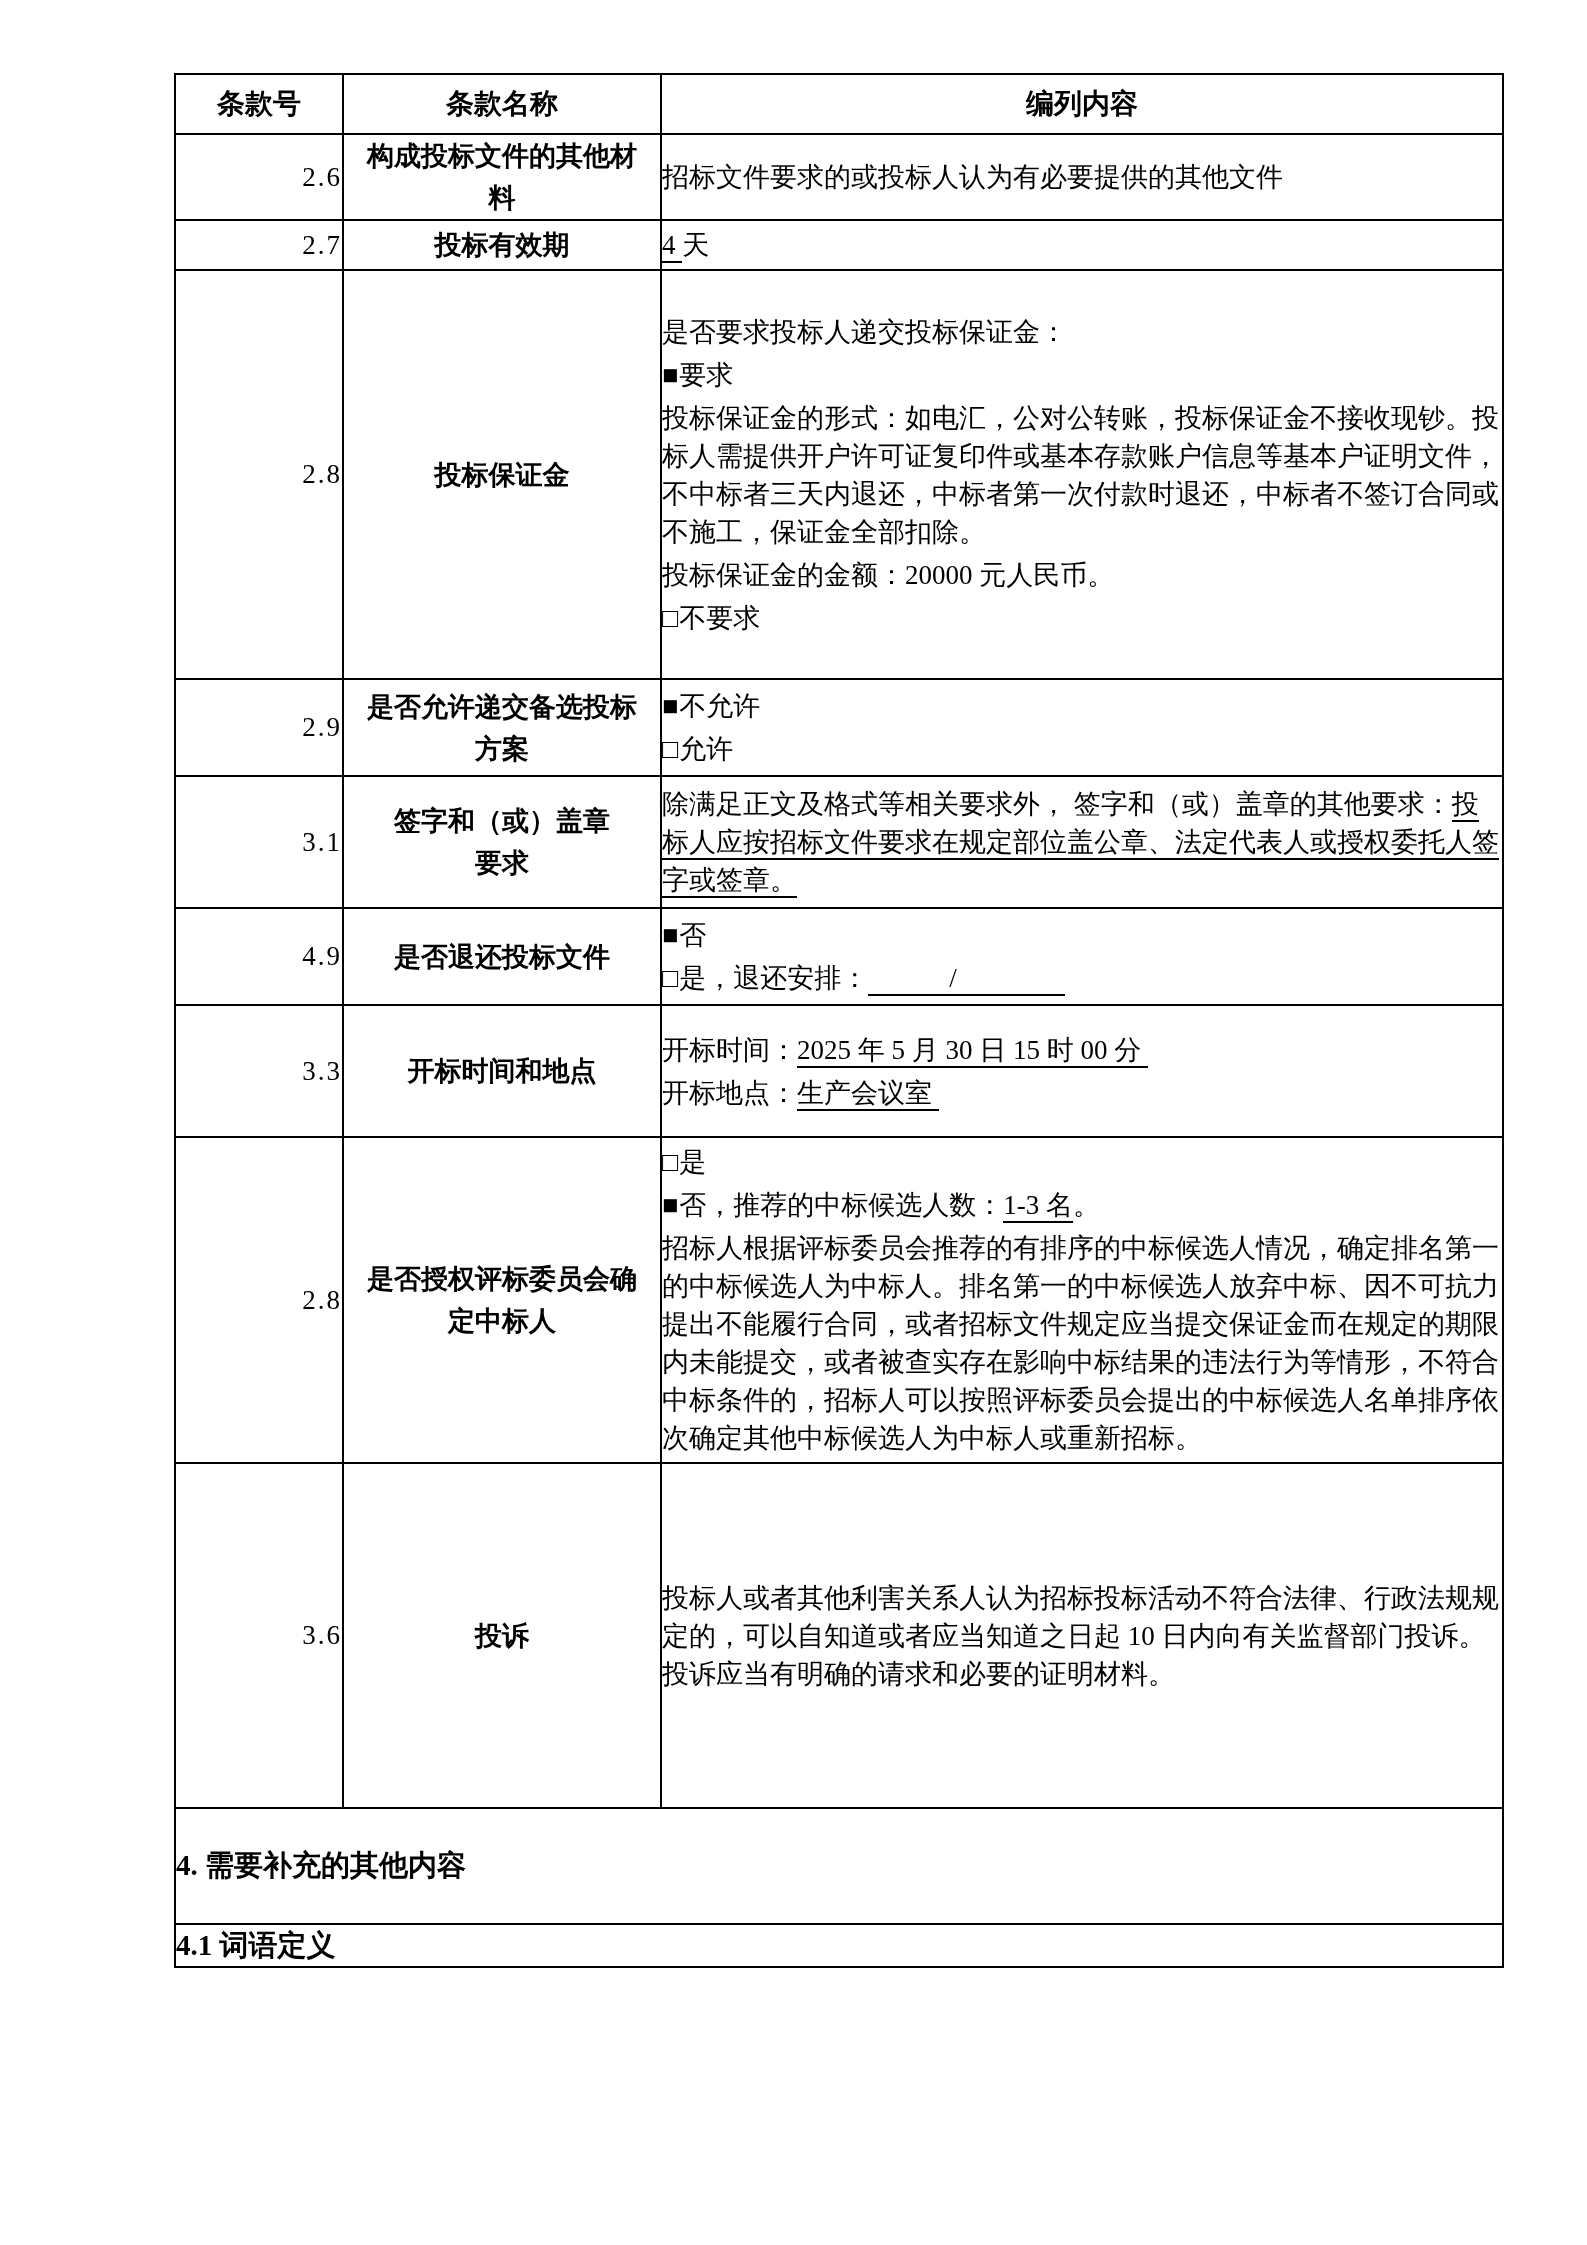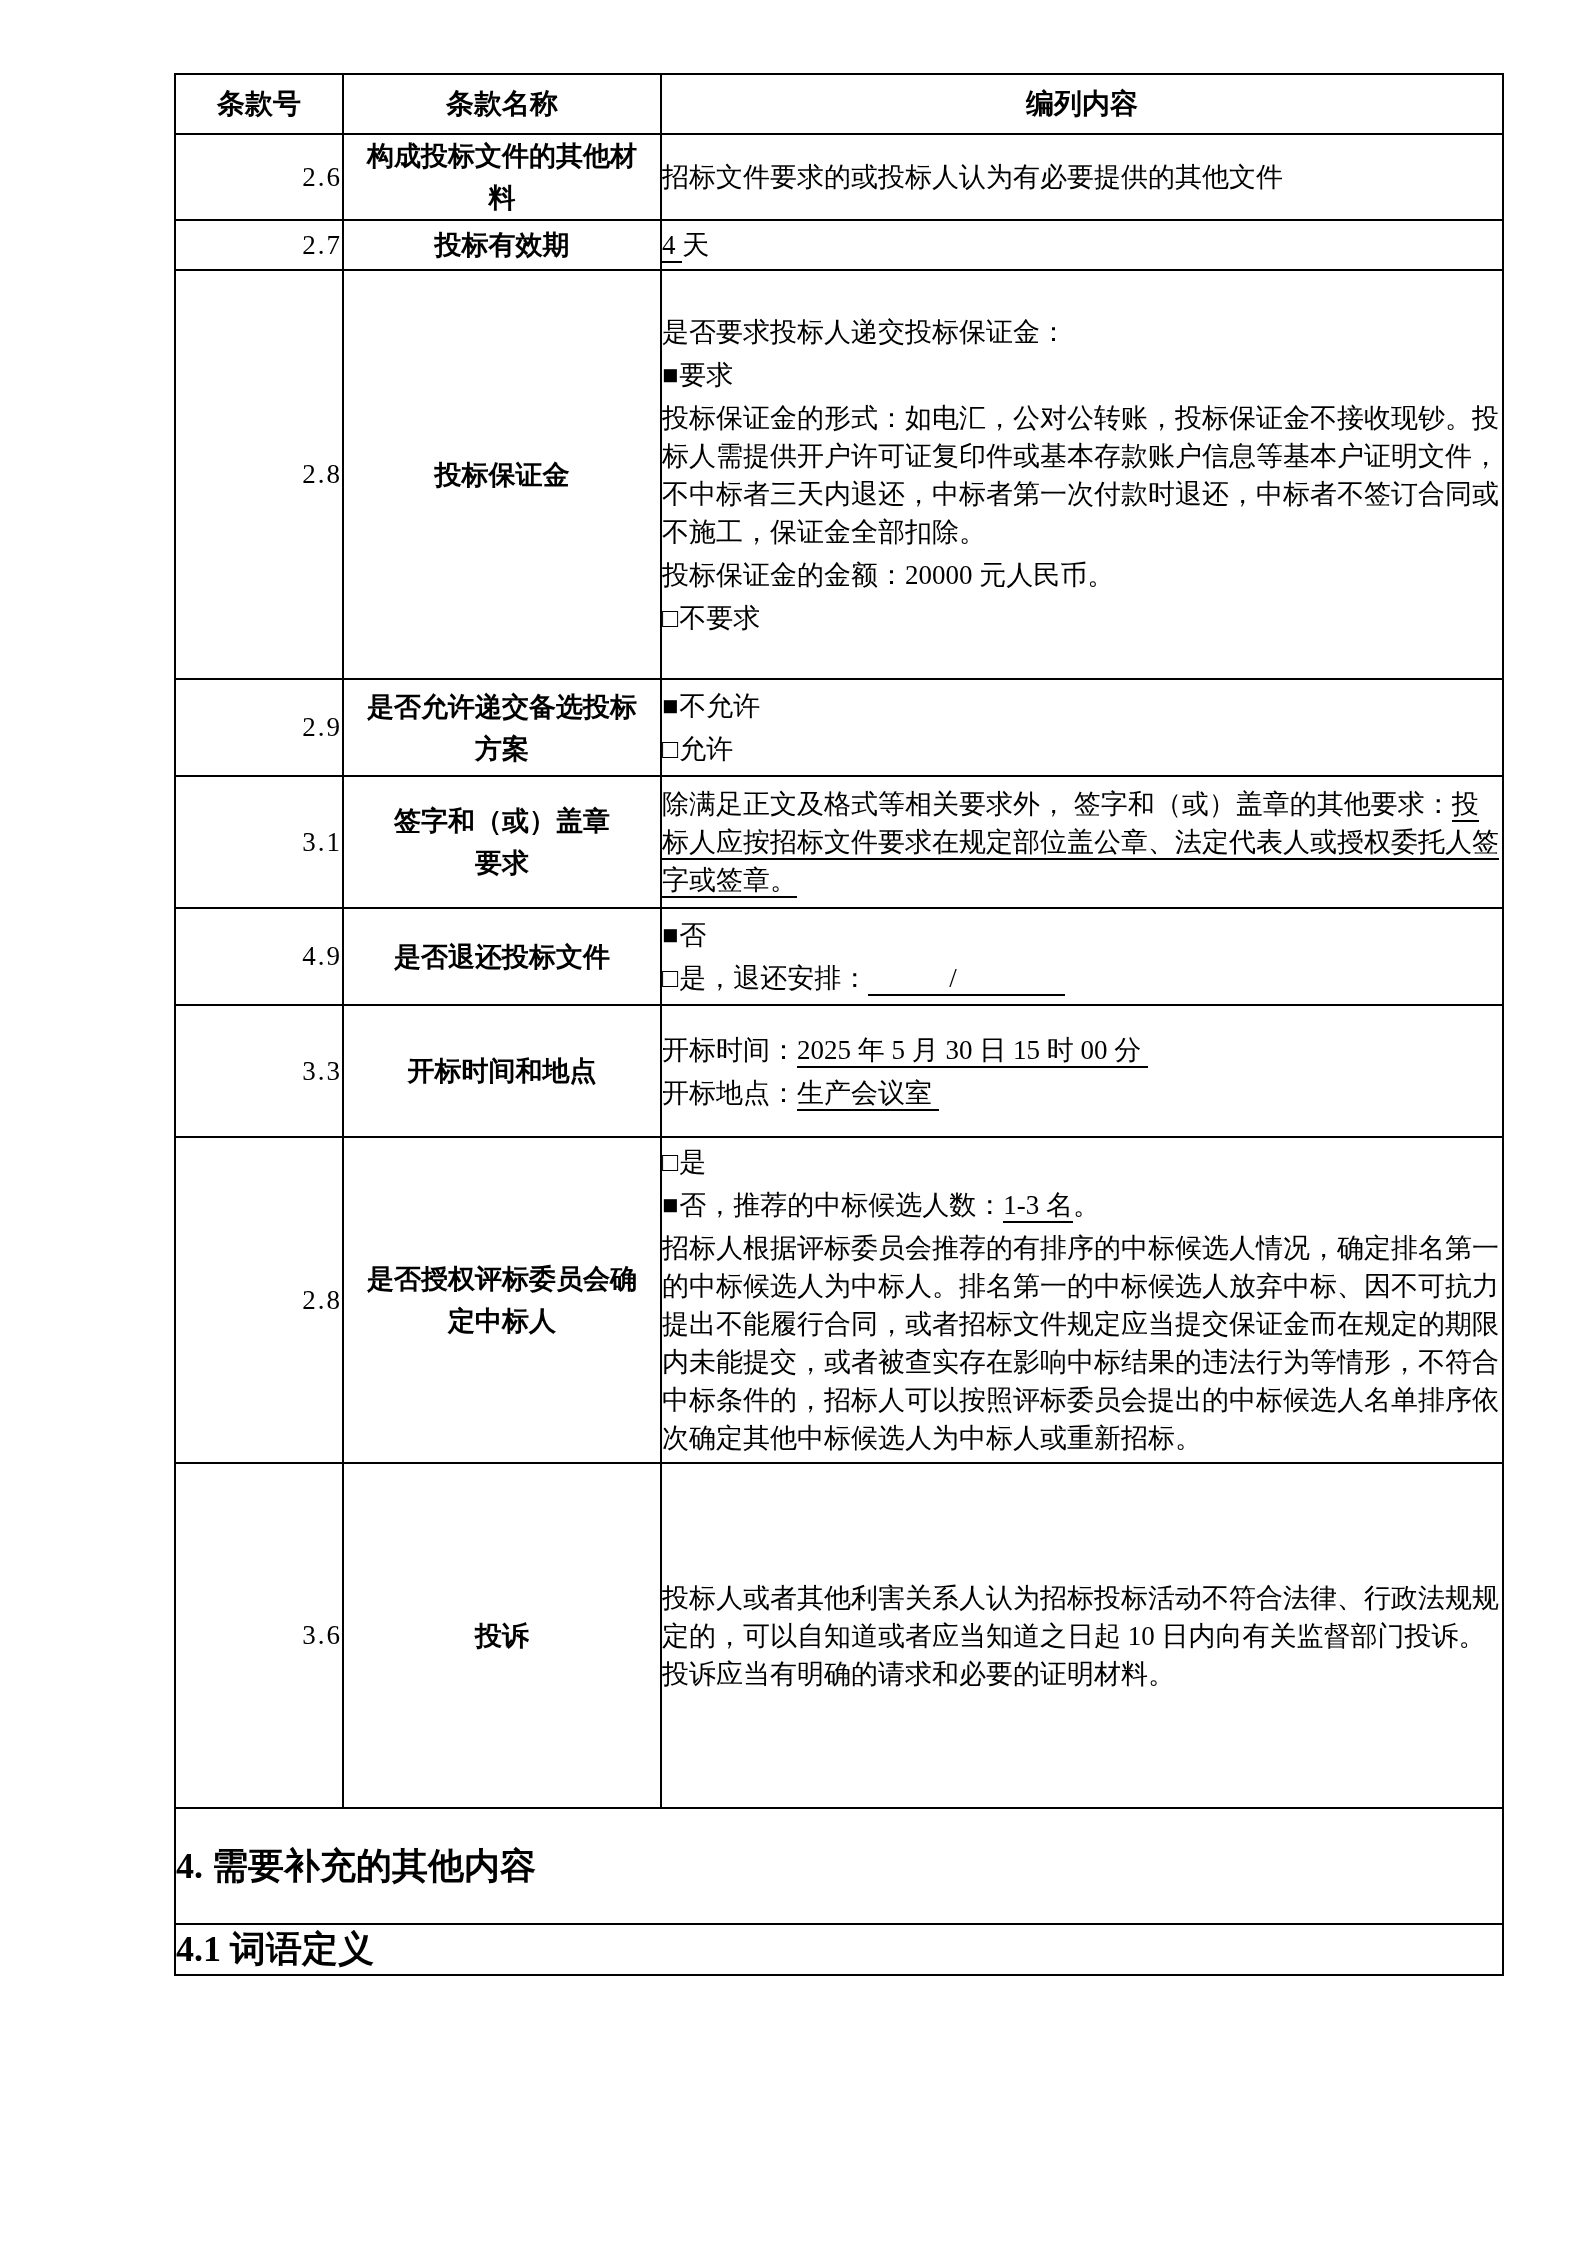--- a/index.html
+++ b/index.html
@@ -55,21 +55,21 @@
   }
   .p { margin: 5px 0; }
   .cb { margin-right: 1px; }
   .useg {
     border-bottom: 2px solid #000;
     white-space: pre-wrap;
     padding-bottom: 1px;
   }
   .section-cell {
     font-weight: 700;
-    font-size: 36px;
+    font-size: 29px;
     text-align: left;
     padding: 6px 12px;
   }
   
   tbody tr:nth-child(1) td  { height: 78px; }
   tbody tr:nth-child(2) td  { height: 45px; border-radius: 23px; }
   tbody tr:nth-child(3) td  { height: 407px; }
   tbody tr:nth-child(4) td  { height: 95px; }
   tbody tr:nth-child(5) td  { height: 130px; }
   tbody tr:nth-child(6) td  { height: 95px; }

